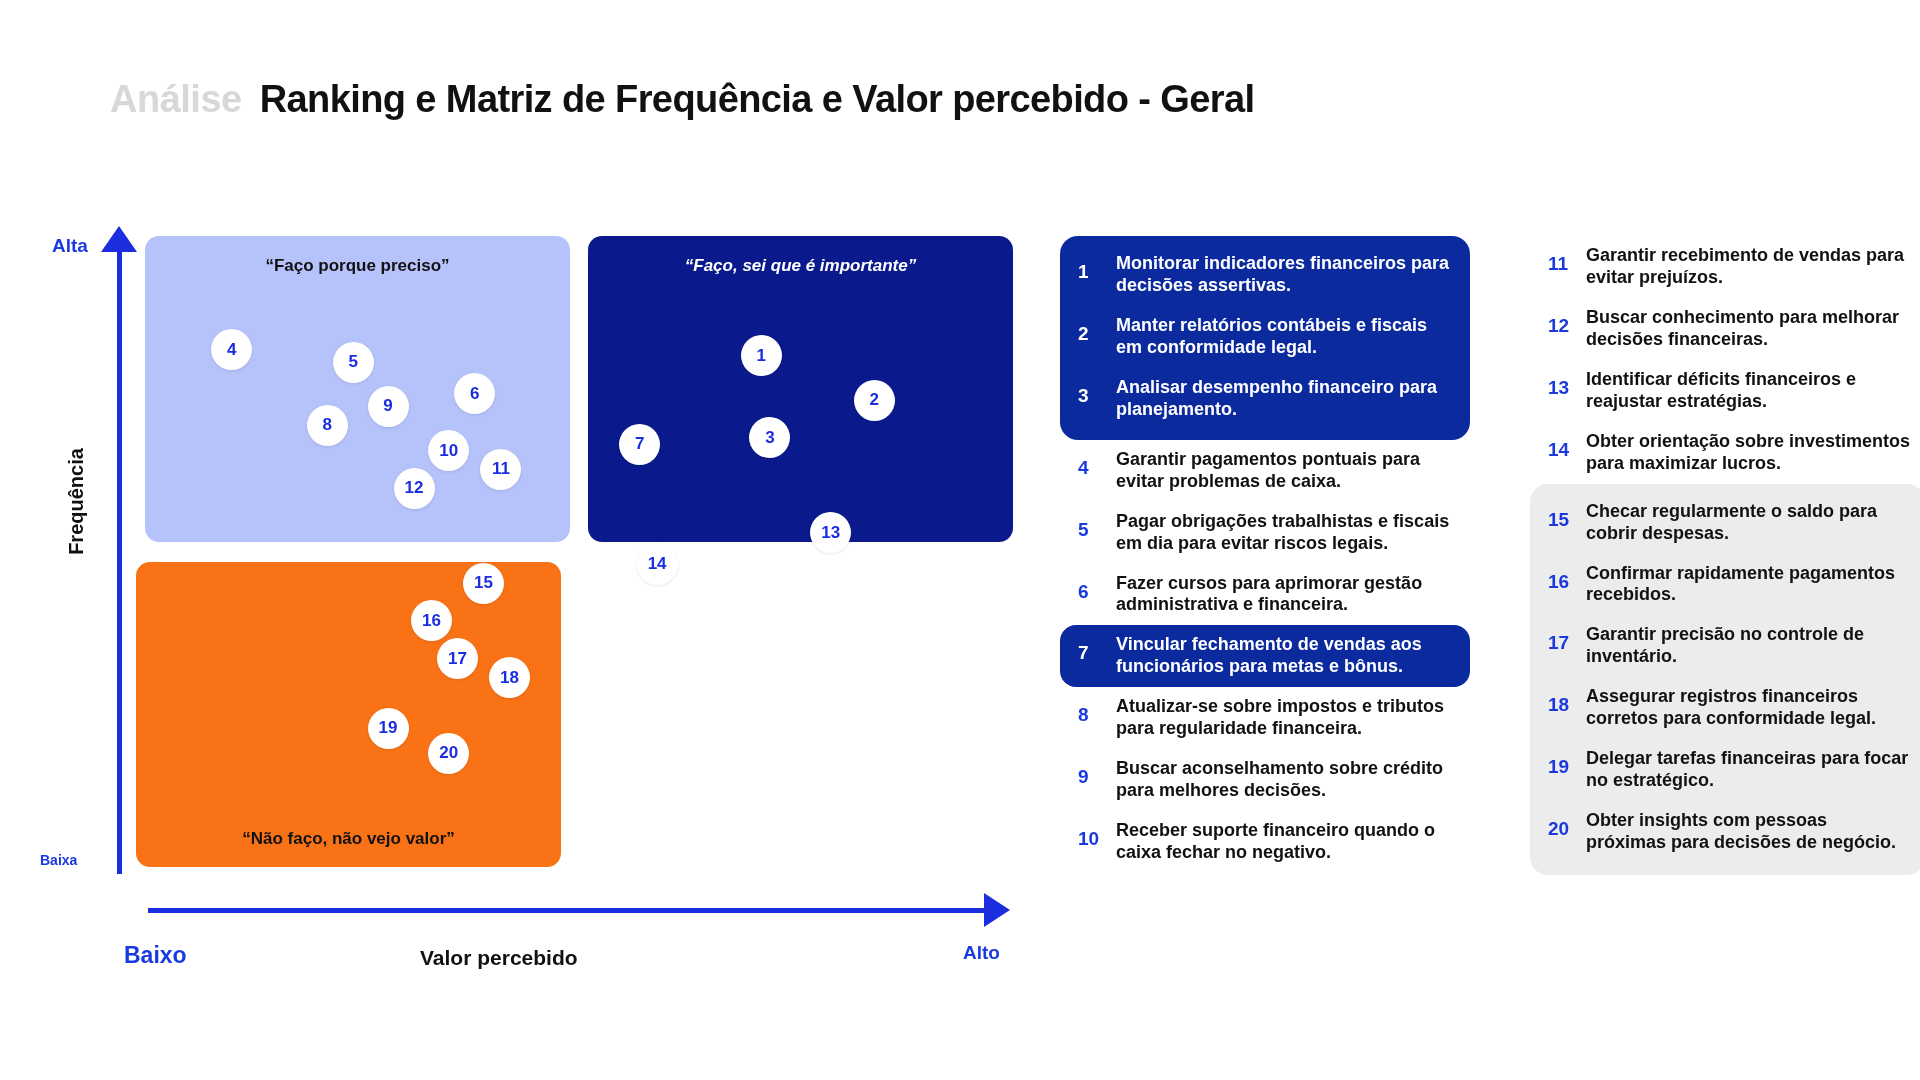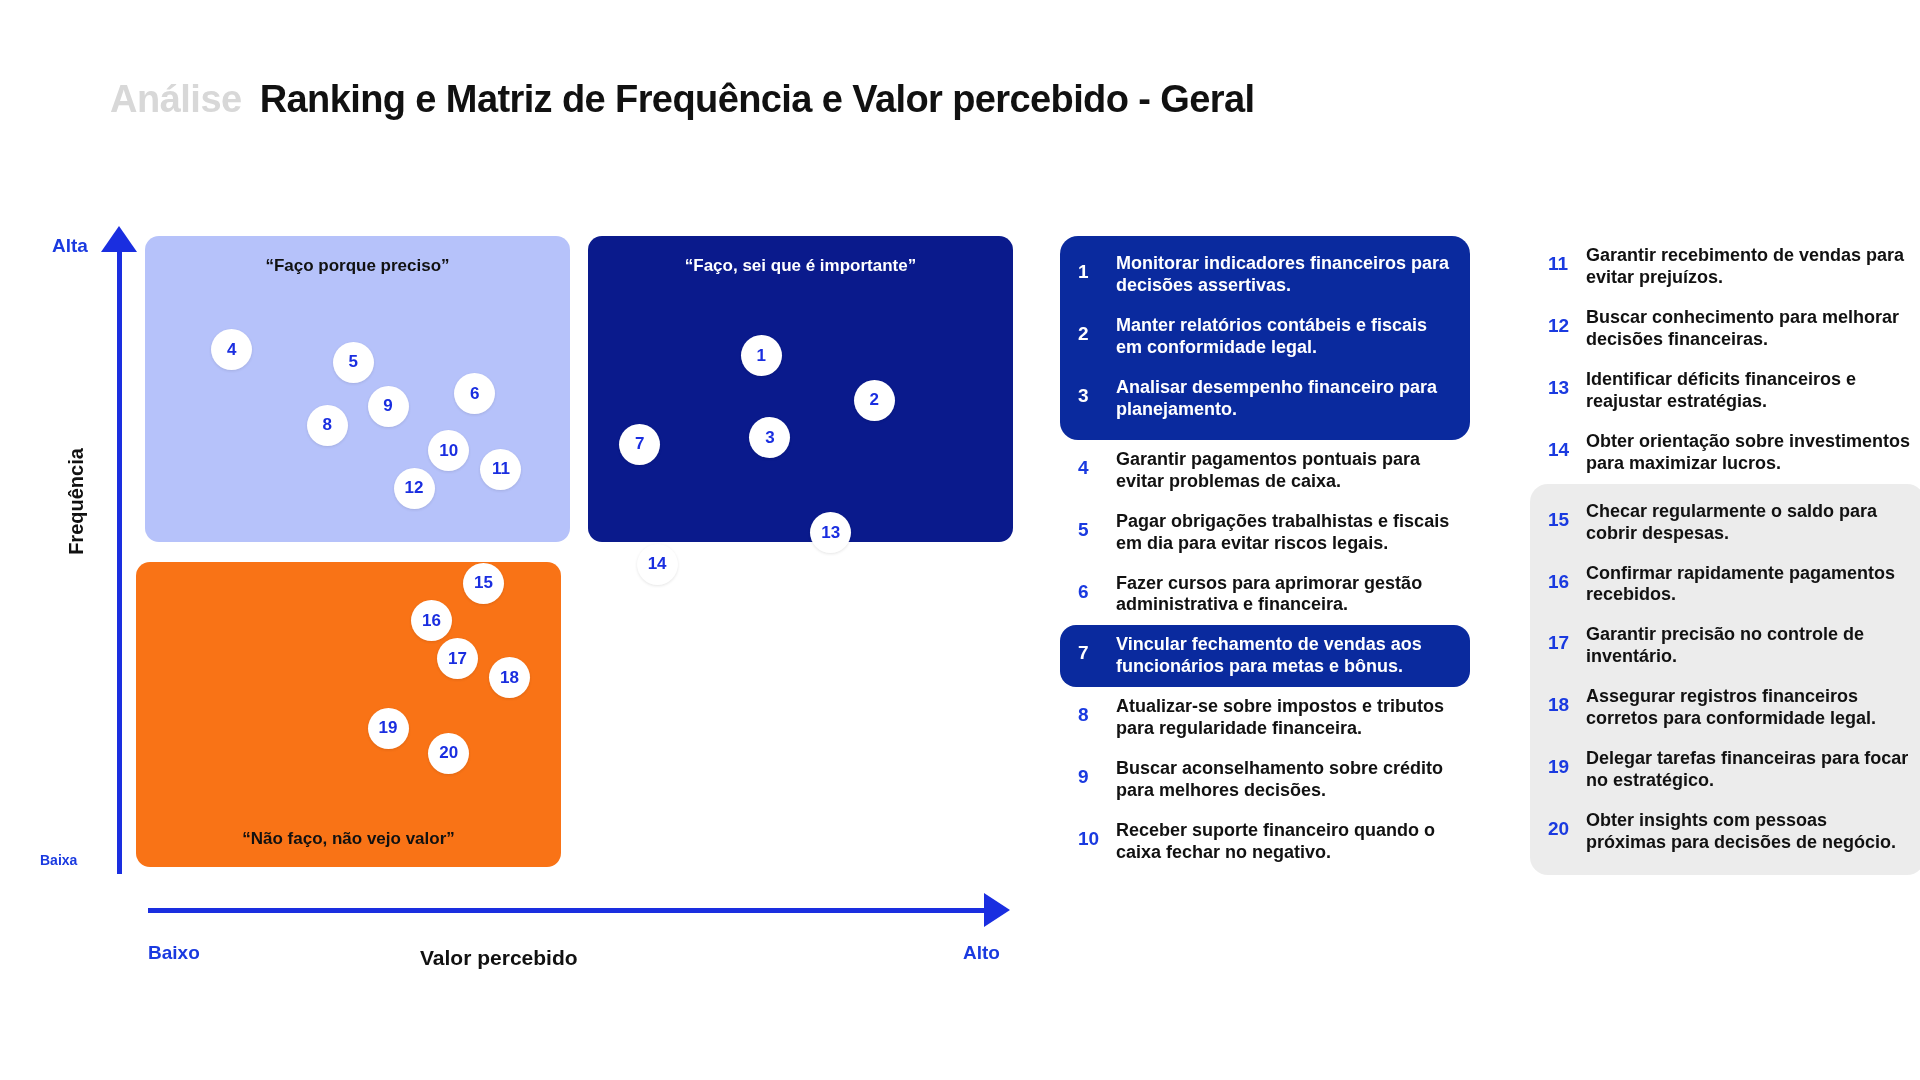--- a/index.html
+++ b/index.html
@@ -68,22 +68,22 @@
     width: 840px; height: 5px; background: #1a2ee0;
   }
   .x-axis-head {
     position: absolute; left: 984px; top: 893px;
     width: 0; height: 0;
     border-top: 17px solid transparent;
     border-bottom: 17px solid transparent;
     border-left: 26px solid #1a2ee0;
   }
   .lbl-baixo {
-    position: absolute; left: 148px; top: 942px;
-    font-size: 19px; font-weight: bold; color: #1a3ae0;
+    position: absolute; left: 124px; top: 942px;
+    font-size: 23px; font-weight: bold; color: #1a3ae0;
   }
   .lbl-alto {
     position: absolute; left: 963px; top: 942px;
     font-size: 19px; font-weight: bold; color: #1a3ae0;
   }
   .lbl-valor {
     position: absolute; left: 420px; top: 946px;
     font-size: 21px; font-weight: bold; color: #111;
   }
 
@@ -99,21 +99,21 @@
     font-size: 17px; font-weight: bold;
     padding: 0 14px;
     box-sizing: border-box;
   }
   #q-tl { left: 145px; top: 236px; width: 425px; height: 306px; background: #b6c2fa; }
   #q-tr { left: 588px; top: 236px; width: 425px; height: 306px; background: #0a1a8c; }
   #q-bl { left: 136px; top: 562px; width: 425px; height: 305px; background: #f97316; }
   #q-br { left: 588px; top: 562px; width: 425px; height: 305px; background: #b6c2fa; }
 
   #q-tl .quad-label { top: 20px; color: #111; }
-  #q-tr .quad-label { top: 20px; color: #ffffff; }
+  #q-tr .quad-label { top: 20px; color: #ffffff; font-style: italic; }
   #q-bl .quad-label { bottom: 18px; color: #111; }
   #q-br .quad-label { bottom: 18px; color: #111; }
 
   
   .bubble {
     position: absolute;
     width: 41px; height: 41px;
     border-radius: 50%;
     background: #ffffff;
     color: #1a2ee0;

